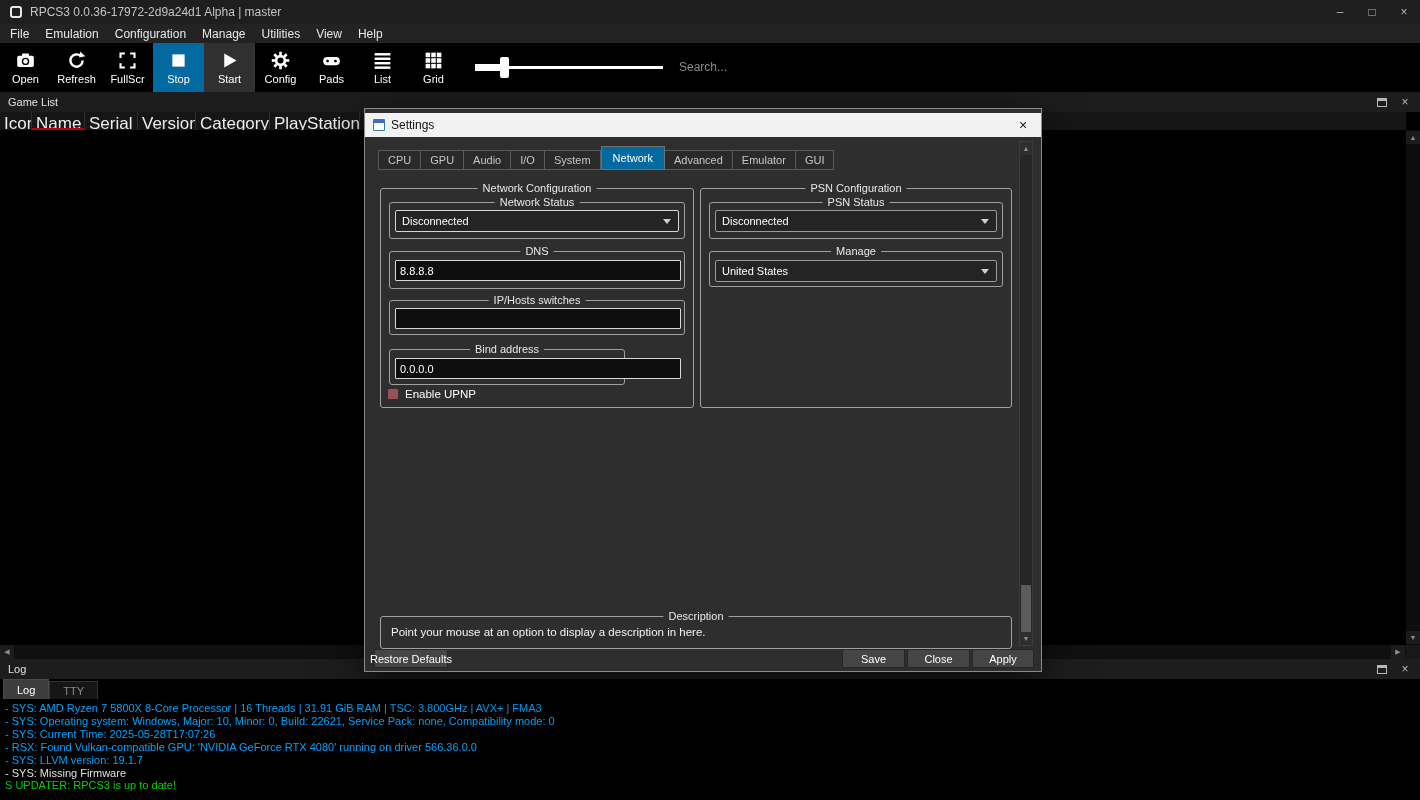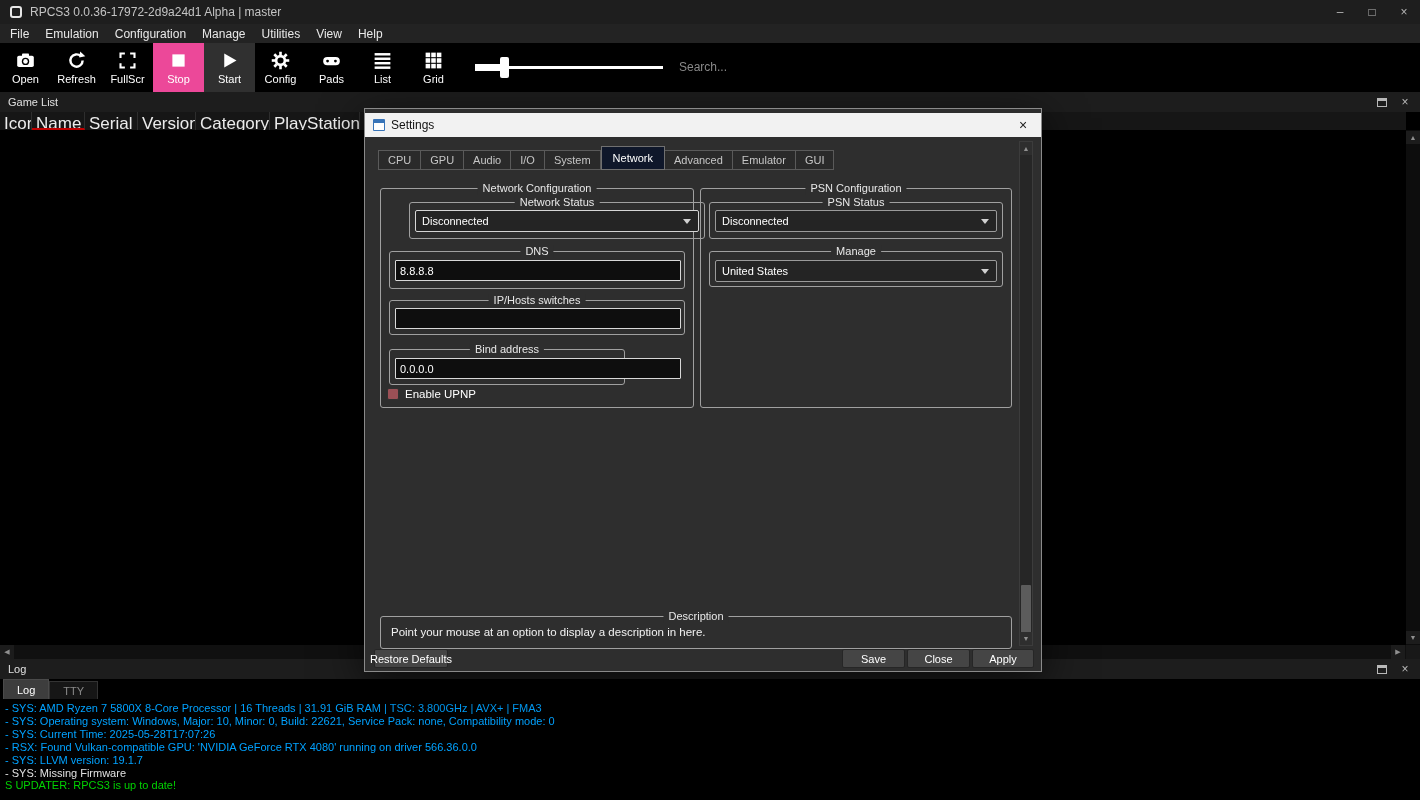--- a/index.html
+++ b/index.html
@@ -15,21 +15,21 @@
 
   
   .menubar{position:absolute;left:0;top:24px;width:1420px;height:19px;background:#232323;display:flex;align-items:center;padding-left:2px;}
   .menu-item{padding:0 8px;font-size:12px;color:#e8e8e8;}
 
   
   .toolbar{position:absolute;left:0;top:43px;width:1420px;height:49px;background:#000;display:flex;}
   .tb-btn{width:51px;height:49px;display:flex;flex-direction:column;align-items:center;justify-content:center;gap:2px;}
   .tb-btn svg{width:21px;height:21px;display:block;}
   .tb-label{font-size:11px;color:#fff;}
-  .tb-stop{background:#ec4899;}
+  .tb-stop{background:#0369a1;}
   .tb-start{background:#303030;}
 
   .slider{position:absolute;left:473px;top:43px;width:192px;height:49px;}
   .slider-track{position:absolute;left:2px;right:2px;top:23px;height:3px;background:#fff;}
   .slider-fill{position:absolute;left:2px;width:30px;top:21px;height:7px;background:#fff;}
   .slider-handle{position:absolute;left:27px;top:14px;width:9px;height:21px;background:#fff;border-radius:2px;}
 
   .search{position:absolute;left:679px;top:57px;width:150px;height:20px;background:transparent;border:none;outline:none;color:#cfcfcf;font-size:12px;font-family:"Liberation Sans",sans-serif;}
   .search::placeholder{color:#8a8a8a;}
 
@@ -77,27 +77,27 @@
   
   .dialog{position:absolute;left:364px;top:108px;width:678px;height:564px;background:#2e2e2e;border:1px solid #8a8a8a;box-shadow:0 10px 40px rgba(0,0,0,.65);}
   .dlg-titlebar{position:absolute;left:0;top:4px;width:100%;height:24px;background:#f2f2f2;display:flex;align-items:center;}
   .dlg-icon{width:12px;height:12px;margin-left:8px;border:1px solid #3874b8;border-top:4px solid #3874b8;background:#fff;border-radius:1px;flex:none;}
   .dlg-title{margin-left:6px;font-size:12px;color:#111;}
   .dlg-close{margin-left:auto;width:36px;height:100%;display:flex;align-items:center;justify-content:center;color:#222;font-size:14px;}
 
   .dlg-tabs{position:absolute;left:13px;top:37px;display:flex;align-items:flex-end;}
   .tab{padding:3px 9px;font-size:11px;color:#c6c6c6;background:#2a2a2a;border:1px solid #5a5a5a;border-left:none;white-space:nowrap;}
   .tab:first-child{border-left:1px solid #5a5a5a;}
-  .tab.active{background:#0f172a;color:#fff;padding:5px 11px;border:1px solid #707070;}
+  .tab.active{background:#0369a1;color:#fff;padding:5px 11px;border:1px solid #707070;}
 
   .groupbox{position:absolute;border:1px solid #a0a0a0;border-radius:3px;}
   .gb-label{position:absolute;top:-7px;left:50%;transform:translateX(-50%);background:#2e2e2e;padding:0 5px;font-size:11px;color:#e8e8e8;white-space:nowrap;line-height:13px;}
   .gb-netcfg{left:15px;top:79px;width:314px;height:220px;}
   .gb-psncfg{left:335px;top:79px;width:312px;height:220px;}
-  .gb-ns{left:8px;top:13px;width:296px;height:37px;margin-left:20px;}
+  .gb-ns{left:8px;top:13px;width:296px;height:37px;}
   .gb-dns{left:8px;top:62px;width:296px;height:38px;}
   .gb-ip{left:8px;top:111px;width:296px;height:35px;}
   .gb-bind{left:8px;top:160px;width:236px;height:36px;}
   .gb-psns{left:8px;top:13px;width:294px;height:37px;}
   .gb-country{left:8px;top:62px;width:294px;height:36px;}
   .gb-desc{left:15px;top:507px;width:632px;height:33px;}
   .desc-text{position:absolute;left:10px;top:9px;font-size:11.5px;color:#f2f2f2;white-space:nowrap;}
 
   .dropdown{position:absolute;left:5px;right:5px;height:22px;background:#242424;border:1px solid #9a9a9a;border-radius:2px;display:flex;align-items:center;color:#fff;font-size:11px;padding-left:6px;}
   .gb-ns .dropdown{border-color:#d6d6d6;}

